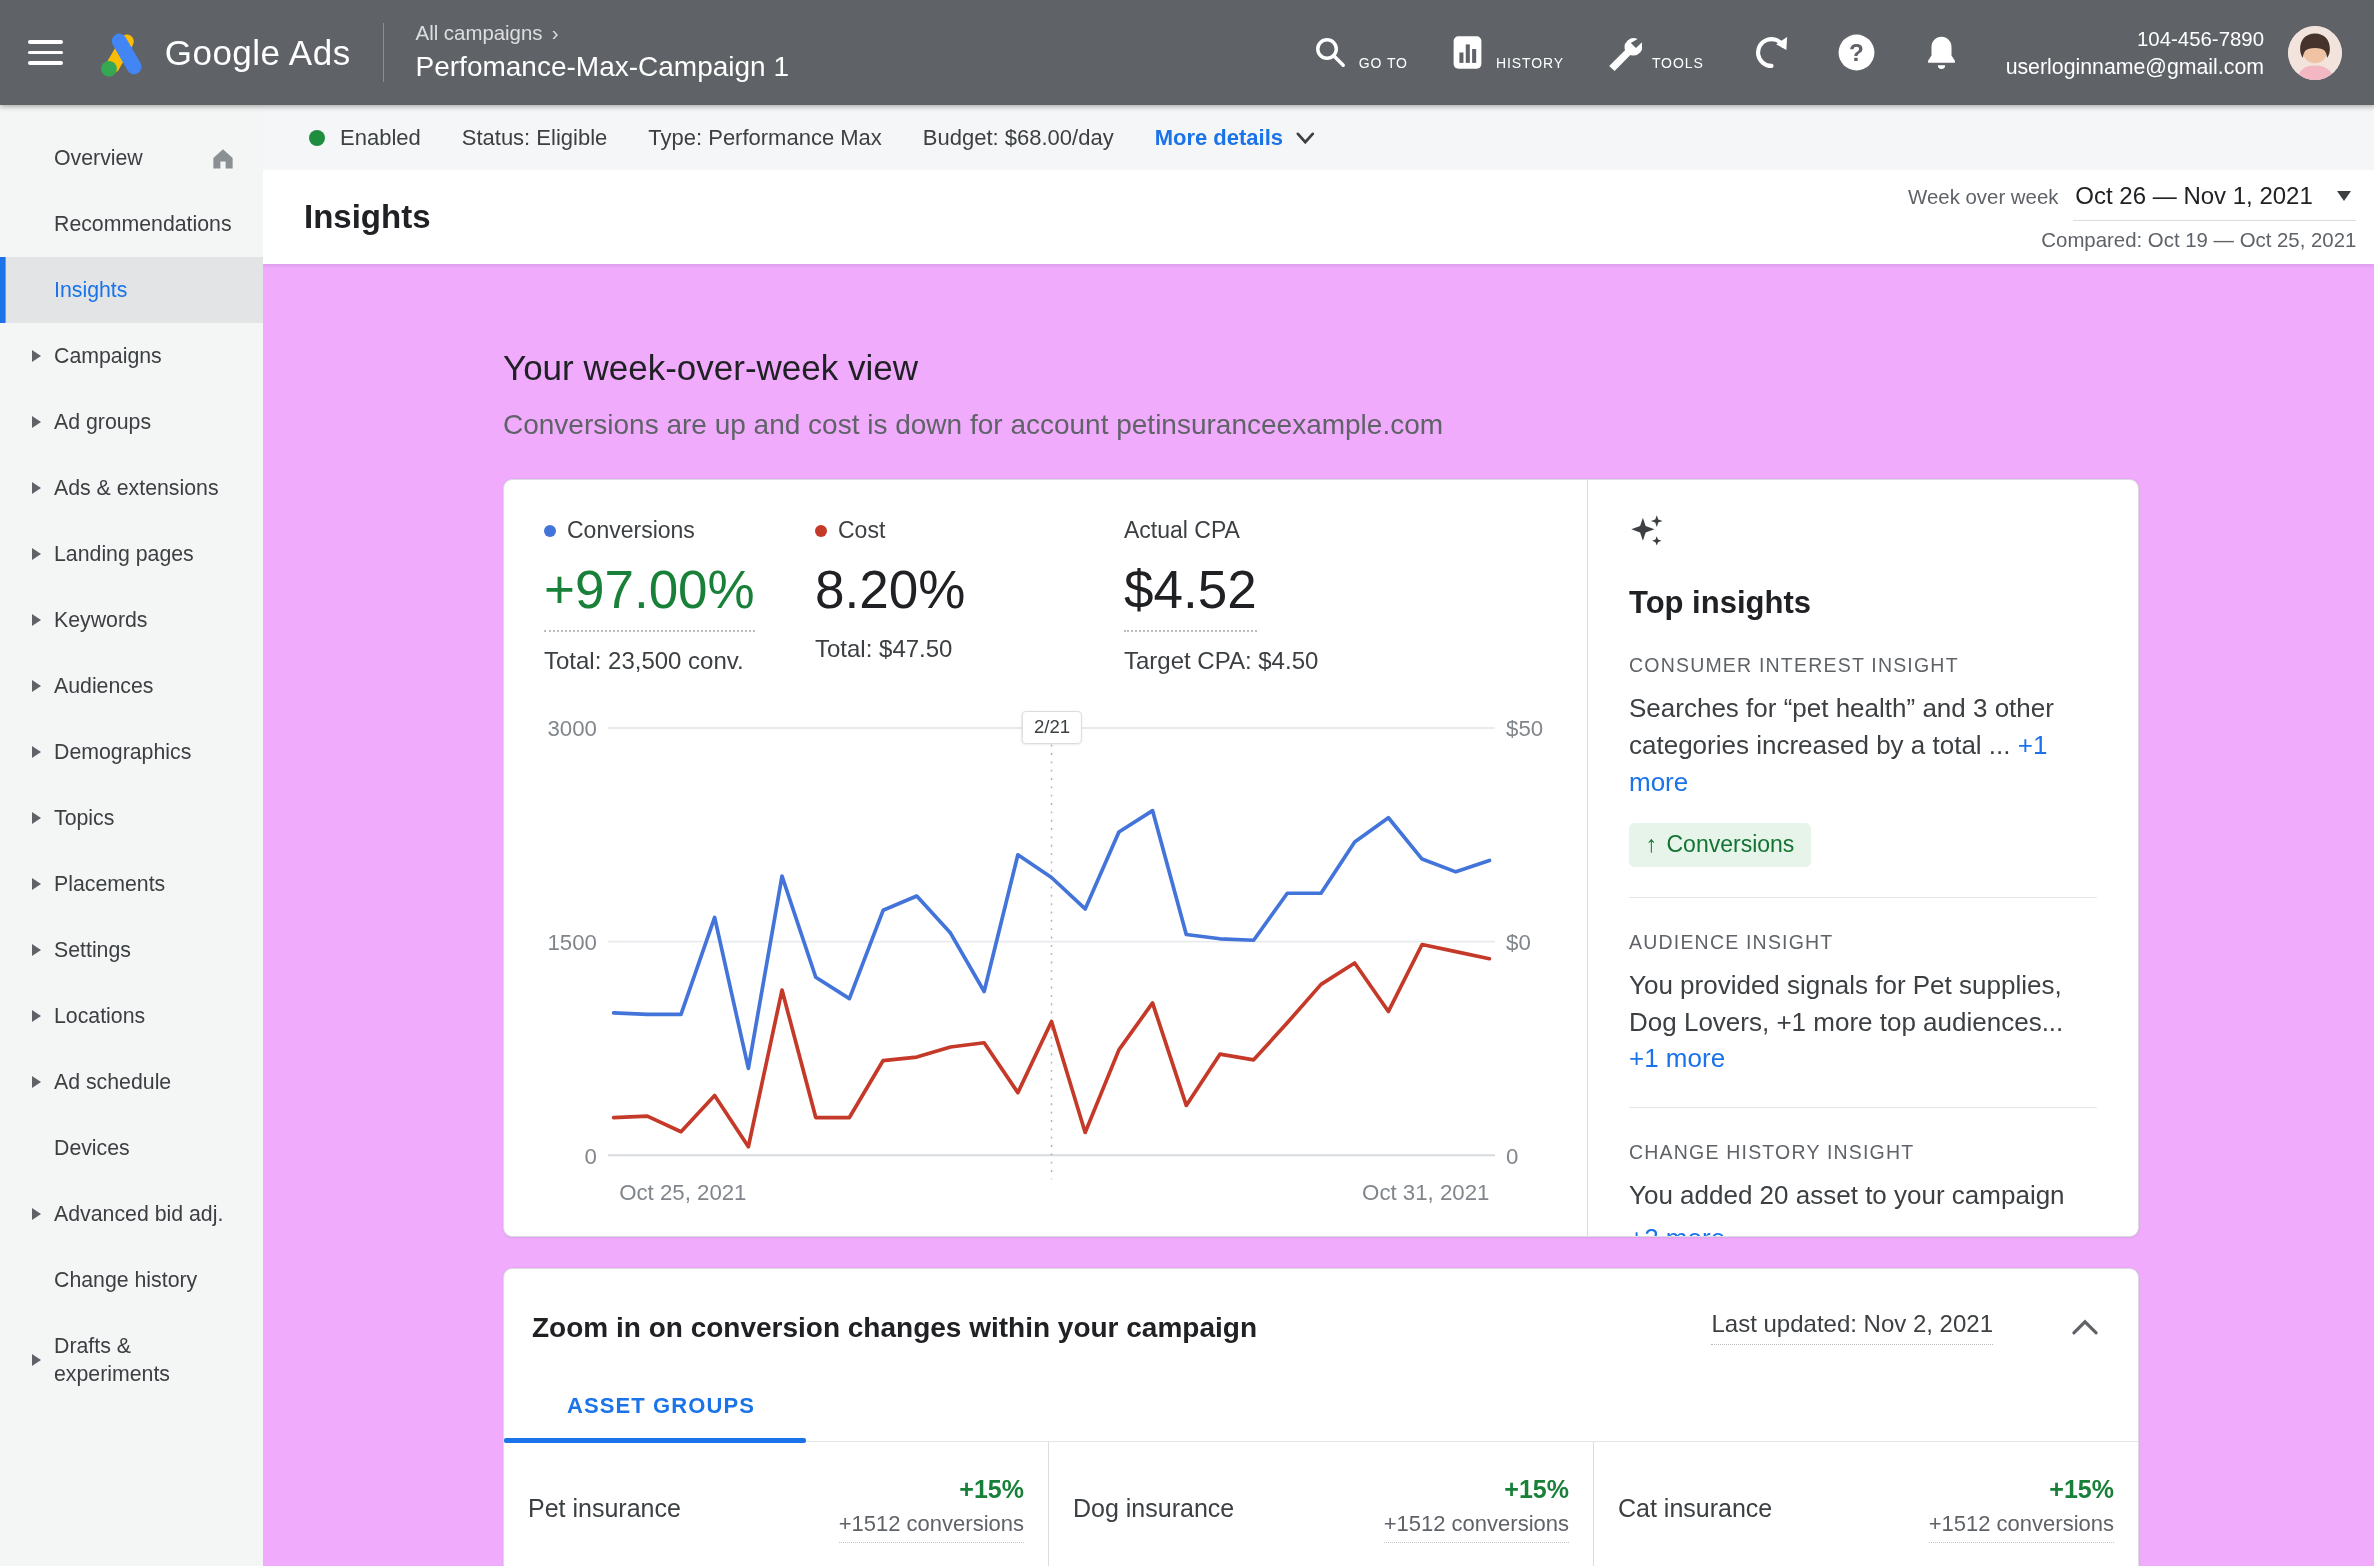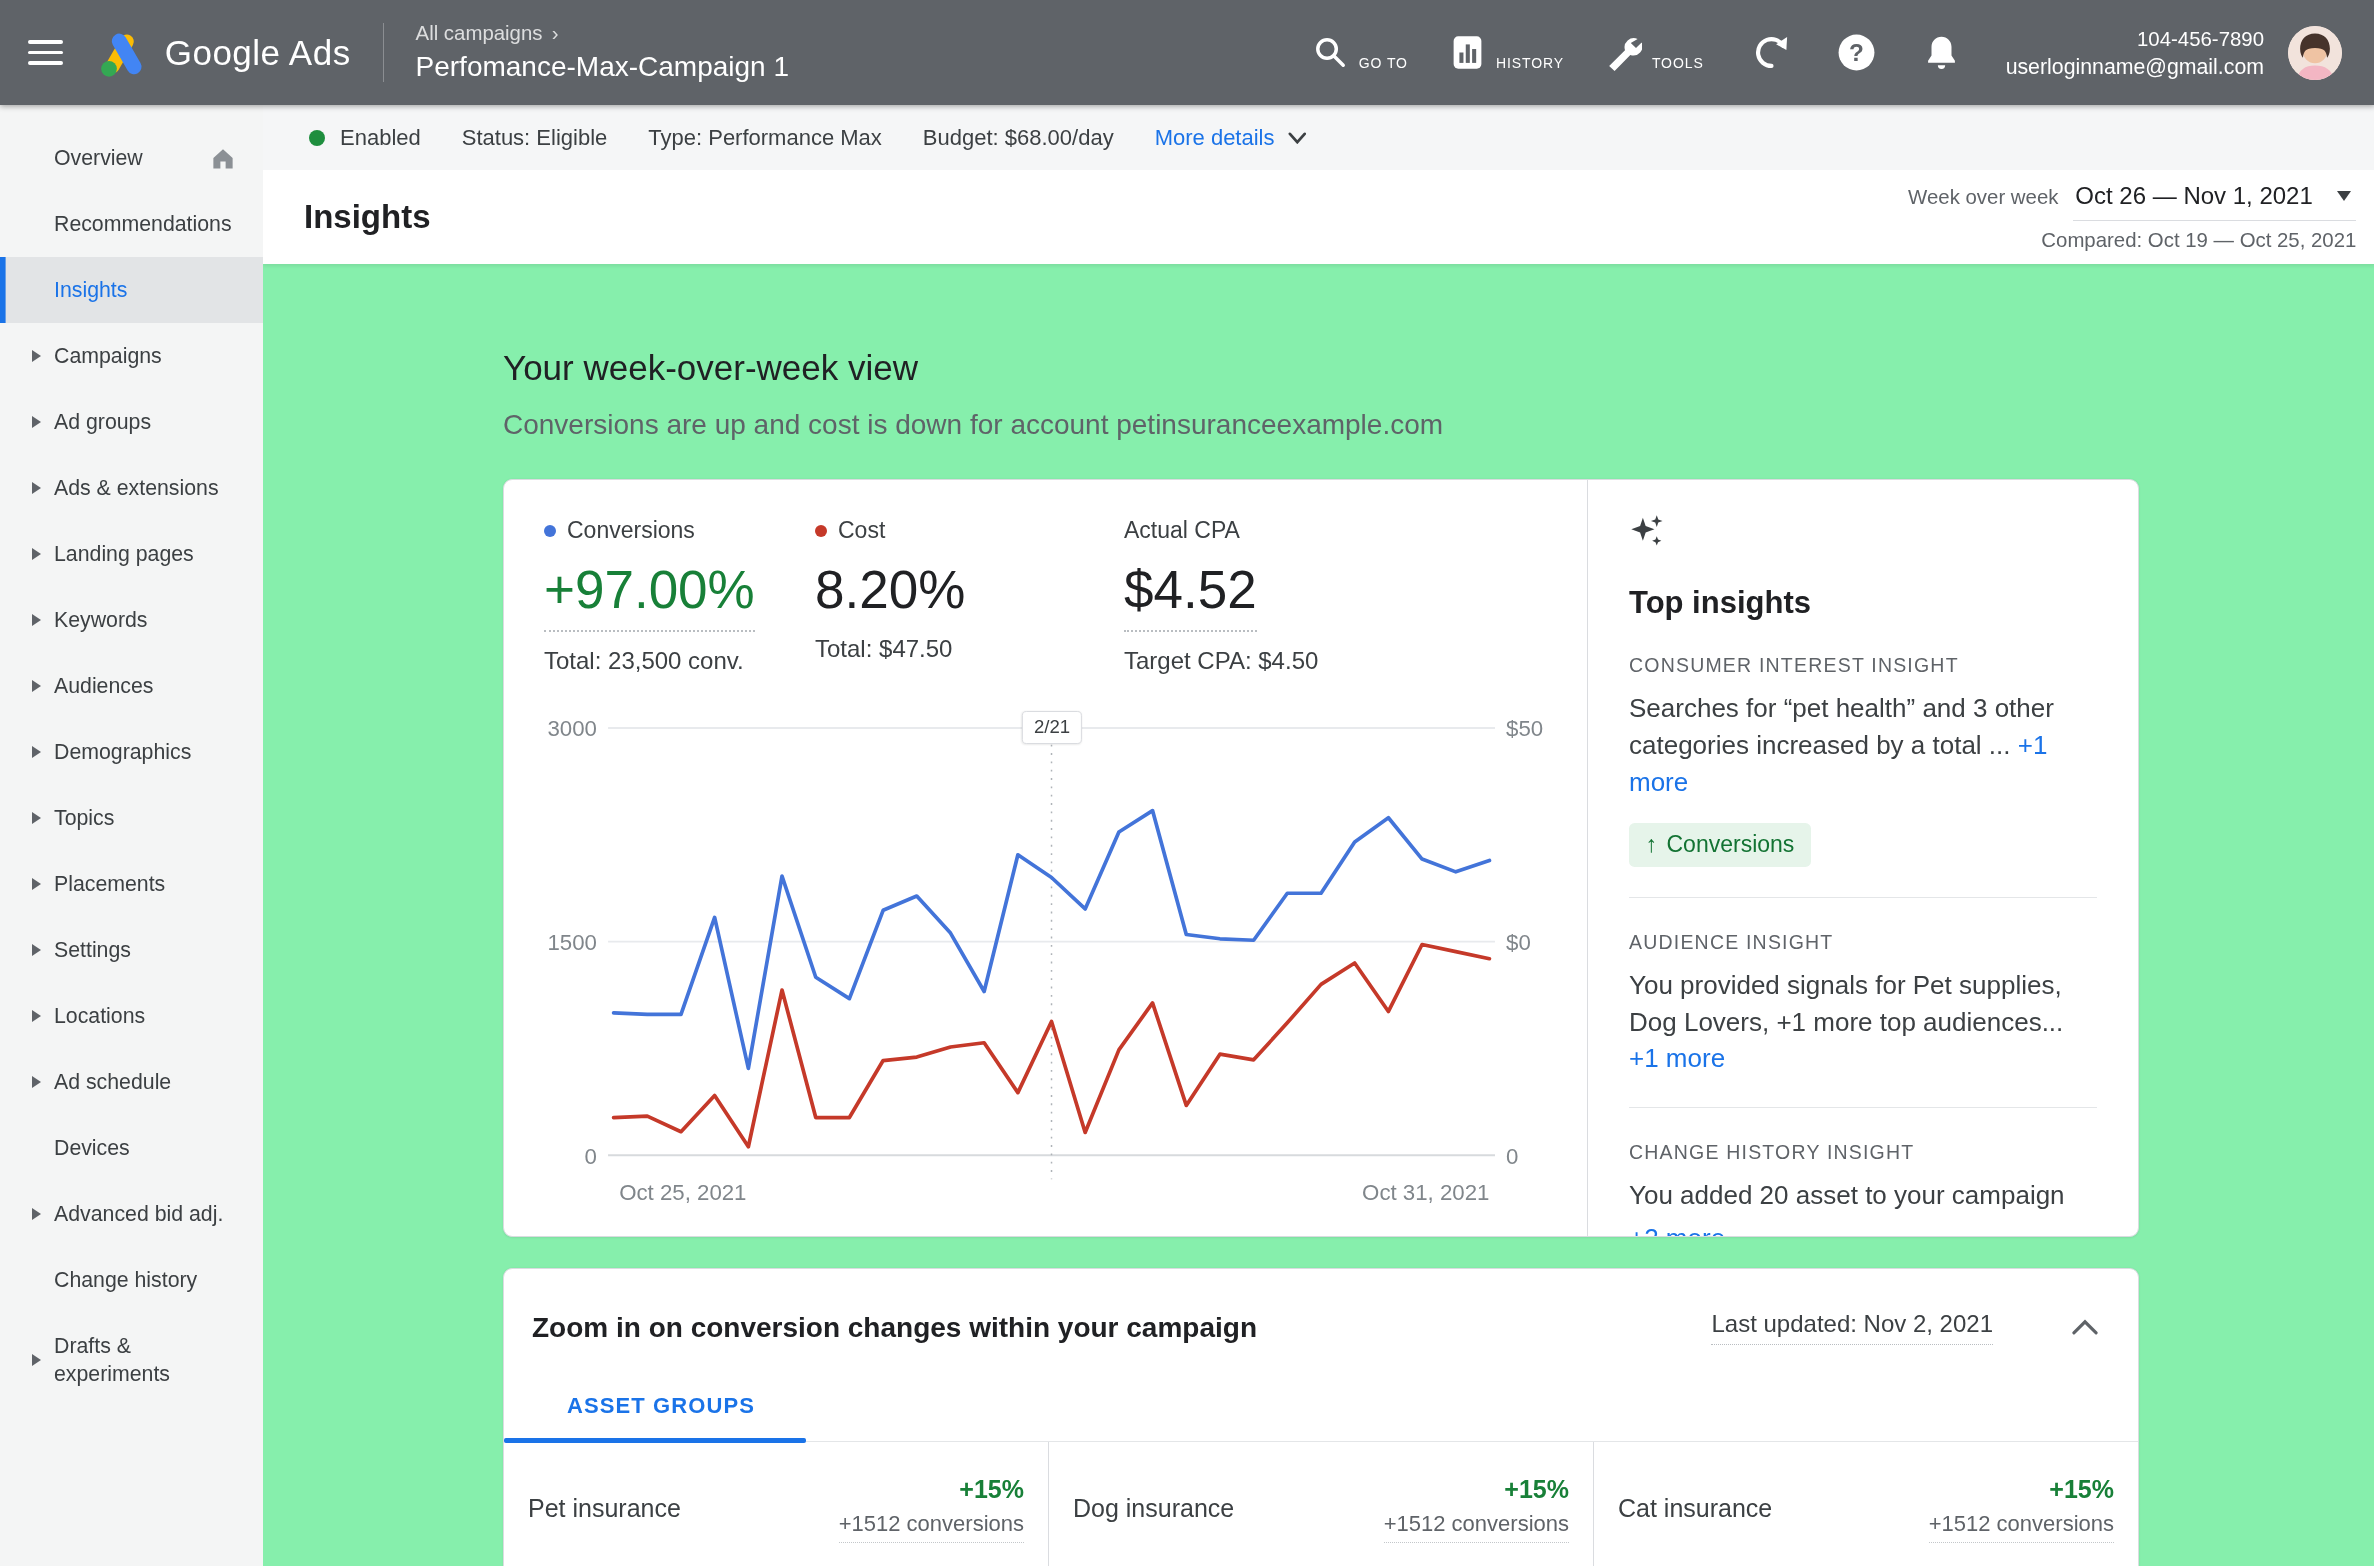--- a/index.html
+++ b/index.html
@@ -31,35 +31,35 @@
   .side-item{position:relative;display:flex;align-items:center;height:66px;padding-left:54px;font-size:21.3px;color:#3c4043;cursor:pointer;}
   .side-item .caret{position:absolute;left:32px;width:0;height:0;border-left:9.3px solid #5f6368;border-top:6.5px solid transparent;border-bottom:6.5px solid transparent;}
   .side-item.selected{background:#e2e4e6;color:var(--accent-blue,#1a73e8);box-shadow:inset 5.6px 0 0 var(--accent-blue,#1a73e8);}
   .side-item .home{margin-left:auto;margin-right:26px;display:flex;}
   .side-item.two-line{height:93px;line-height:28px;padding-right:37px;}
 
   
   .statusbar{position:absolute;top:105px;left:263px;right:1px;height:65px;background:#f5f6f7;display:flex;align-items:center;padding-left:46px;gap:41px;z-index:5;}
   .sb-item{font-size:22px;color:#3c4043;display:flex;align-items:center;gap:15px;}
   .dot-green{width:16px;height:16px;border-radius:50%;background:var(--enabled-green,#1e8e3e);}
-  .more-details{color:var(--accent-blue,#1a73e8);display:flex;align-items:center;gap:13px;cursor:pointer;}
+  .more-details{color:var(--accent-blue,#1a73e8);display:flex;align-items:center;gap:13px;cursor:pointer;font-weight:bold;}
 
   
   .band{position:absolute;top:170px;left:263px;right:0;height:94px;background:#fff;z-index:4;box-shadow:0 1.9px 3.7px rgba(0,0,0,.08);display:flex;align-items:center;}
   .band-title{font-size:33px;font-weight:700;color:#202124;margin-left:41px;}
   .band-right{margin-left:auto;margin-right:18.6px;display:flex;flex-direction:column;align-items:flex-end;}
   .range-row{display:flex;align-items:baseline;gap:15px;}
   .range-label{font-size:20.4px;color:#5f6368;}
   .range-picker{display:flex;align-items:center;gap:24px;border-bottom:1.9px solid #dadce0;padding:0 5.6px 9.3px 1.9px;cursor:pointer;}
   .range-value{font-size:24px;color:#202124;}
   .tri-down{width:0;height:0;border-top:10.2px solid #3c4043;border-left:7.4px solid transparent;border-right:7.4px solid transparent;}
   .compared{font-size:20.4px;color:#5f6368;margin-top:8.3px;}
 
   
-  .main{position:absolute;top:263px;left:263px;right:0;bottom:0;background:#86efac;overflow:hidden;}
+  .main{position:absolute;top:263px;left:263px;right:0;bottom:0;background:#f0abfc;overflow:hidden;}
   .page-heading{margin:85px 0 0 240px;font-size:35px;color:#202124;}
   .page-sub{margin:21.3px 0 0 240px;font-size:28px;color:#5f6368;}
   .card{margin-left:240px;width:1636px;background:#fff;border:0.9px solid #dadce0;border-radius:9.3px;box-shadow:0 0.9px 1.9px rgba(60,64,67,.1);}
   .card.big{margin-top:38px;height:758px;display:flex;overflow:hidden;}
   .card.bottom{margin-top:31px;height:399px;overflow:hidden;}
 
   
   .chart-side{width:1083px;position:relative;}
   .metrics{display:flex;padding:37px 0 0 40px;}
   .metric.m1{width:271px;}

